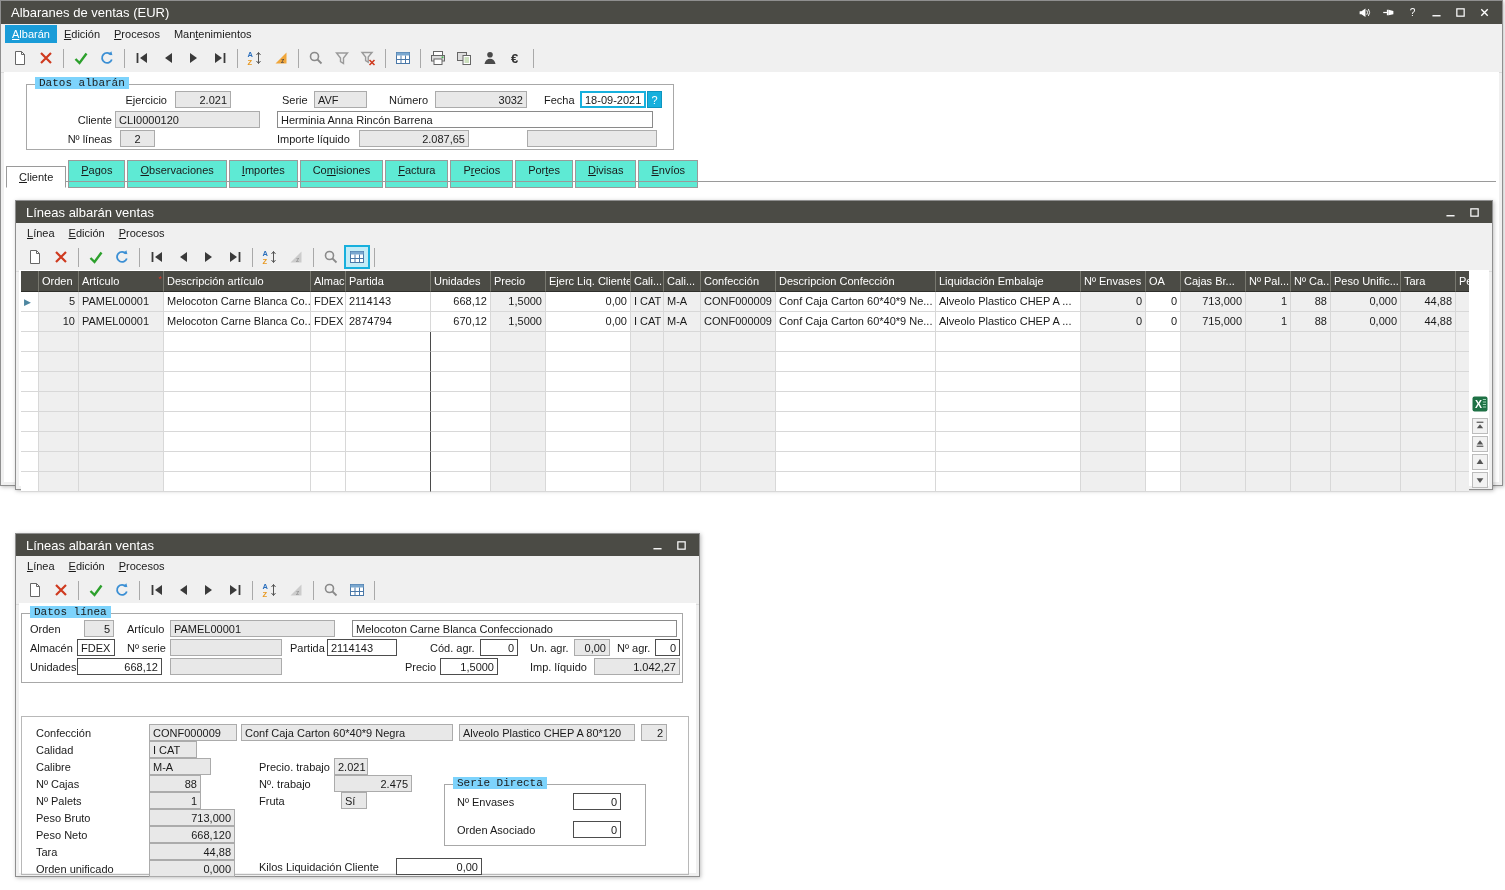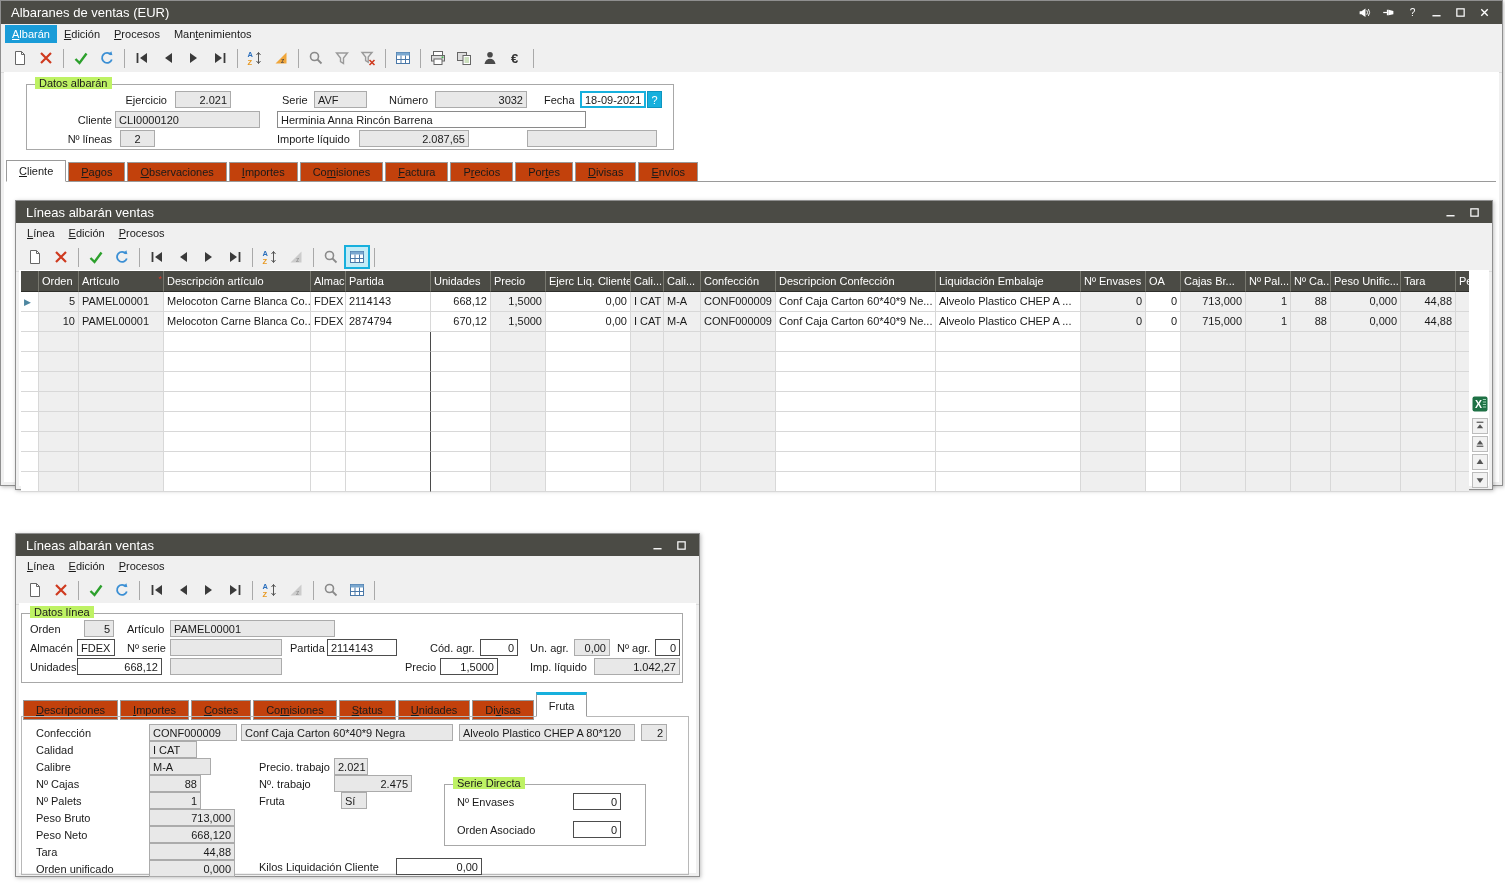--- a/index.html
+++ b/index.html
@@ -21,23 +21,23 @@
   .content{position:absolute;left:3px;right:3px;bottom:3px;background:#fff;}
   .lbl{position:absolute;white-space:nowrap;}
   .fld{position:absolute;height:17px;line-height:16px;box-sizing:border-box;background:#e8e8e8;border:1px solid #ababab;padding:0 3px;white-space:nowrap;overflow:hidden;}
   .fld.edit{background:#fff;border:1px solid #4d4d4d;}
   .fld.thin{background:#fff;border:1px solid #8a8a8a;}
   .fld.num{text-align:right;}
   .fld.ctr{text-align:center;}
   .fld.date{background:#fff;border:2px solid #17b0dd;text-align:center;line-height:14px;}
   .datebtn{position:absolute;width:15px;height:17px;box-sizing:border-box;background:#17b0dd;color:#fff;text-align:center;line-height:16px;border:1px solid #0d95bf;}
   .gbox{position:absolute;border:1px solid #a8a8a8;box-sizing:border-box;}
-  .glegend{position:absolute;top:-8px;left:8px;background:#bef264;padding:0 4px;}
+  .glegend{position:absolute;top:-8px;left:8px;background:#7dd3fc;padding:0 4px;font-family:Liberation Mono, monospace;}
   .tabs{position:absolute;height:22px;white-space:nowrap;}
-  .tab{display:inline-block;padding:0 12px;height:20px;line-height:19px;border:1px solid #9a9a9a;background:#c2410c;margin-right:2px;position:relative;box-sizing:border-box;vertical-align:bottom;}
+  .tab{display:inline-block;padding:0 12px;height:28px;line-height:19px;border:1px solid #9a9a9a;background:#5eead4;margin-right:2px;position:relative;box-sizing:border-box;vertical-align:bottom;}
   .tab.active{background:#fff;height:22px;line-height:21px;border-bottom:1px solid #fff;z-index:2;}
   .tab.active-accent{background:#fff;height:25px;line-height:22px;border-top:3px solid #17b0dd;border-bottom:1px solid #fff;z-index:2;top:-3px;}
   .tabline{position:absolute;height:1px;background:#9a9a9a;}
   
   #grid-table{position:absolute;left:2px;top:1px;width:1448px;overflow:hidden;}
   .grow{display:flex;height:20px;}
   .grow.ghead{height:21px;}
   .gcell{box-sizing:border-box;flex:0 0 auto;border-right:1px solid #d8d8d8;border-bottom:1px solid #d8d8d8;
          padding:0 3px;line-height:19px;overflow:hidden;white-space:nowrap;}
   .gcell.hd{position:relative;background:#4b4b45;color:#fff;border-right:1px solid #78786f;border-bottom:1px solid #2e2e2a;line-height:20px;}
@@ -274,21 +274,21 @@
       <span class="fld num" style="left:148px;top:6px;width:56px;">2.021</span>
       <span class="lbl" style="left:255px;top:9px;">Serie</span>
       <span class="fld" style="left:287px;top:6px;width:53px;">AVF</span>
       <span class="lbl" style="left:362px;top:9px;">Número</span>
       <span class="fld num" style="left:408px;top:6px;width:92px;">3032</span>
       <span class="lbl" style="left:517px;top:9px;">Fecha</span>
       <span class="fld date" style="left:553px;top:6px;width:66px;">18-09-2021</span>
       <span class="datebtn" style="left:620px;top:6px;">?</span>
       <span class="lbl" style="left:40px;top:29px;width:45px;text-align:right;">Cliente</span>
       <span class="fld" style="left:88px;top:26px;width:145px;">CLI0000120</span>
-      <span class="fld thin" style="left:250px;top:26px;width:309px;">Herminia Anna Rincón Barrena</span>
+      <span class="fld thin" style="left:250px;top:26px;width:376px;">Herminia Anna Rincón Barrena</span>
       <span class="lbl" style="left:23px;top:48px;width:62px;text-align:right;">Nº líneas</span>
       <span class="fld ctr" style="left:93px;top:45px;width:35px;">2</span>
       <span class="lbl" style="left:250px;top:48px;">Importe líquido</span>
       <span class="fld num" style="left:332px;top:45px;width:110px;">2.087,65</span>
       <span class="fld" style="left:500px;top:45px;width:130px;"></span>
     </div>
     <div class="tabs" style="left:2px;top:88px;">
       <span class="tab active"><u>C</u>liente</span><span class="tab"><u>P</u>agos</span><span class="tab"><u>O</u>bservaciones</span><span class="tab"><u>I</u>mportes</span><span class="tab">Co<u>m</u>isiones</span><span class="tab"><u>F</u>actura</span><span class="tab">P<u>r</u>ecios</span><span class="tab">Por<u>t</u>es</span><span class="tab"><u>D</u>ivisas</span><span class="tab"><u>E</u>nvíos</span>
     </div>
     <div class="tabline" style="left:2px;top:109px;width:1490px;"></div>
@@ -854,43 +854,41 @@
       </span>
     <span class="tsep"></span>
   </div>
   <div class="content" style="top:69px;">
     <div class="gbox" style="left:2px;top:10px;width:662px;height:70px;">
       <span class="glegend">Datos línea</span>
       <span class="lbl" style="left:8px;top:9px;">Orden</span>
       <span class="fld num" style="left:62px;top:6px;width:30px;">5</span>
       <span class="lbl" style="left:105px;top:9px;">Artículo</span>
       <span class="fld" style="left:148px;top:6px;width:165px;">PAMEL00001</span>
+      <span class="fld thin" style="left:330px;top:6px;width:325px;">Melocoton Carne Blanca Confeccionado</span>
       <span class="lbl" style="left:8px;top:28px;">Almacén</span>
       <span class="fld edit" style="left:55px;top:25px;width:38px;">FDEX</span>
       <span class="lbl" style="left:105px;top:28px;">Nº serie</span>
       <span class="fld" style="left:148px;top:25px;width:112px;"></span>
       <span class="lbl" style="left:268px;top:28px;">Partida</span>
       <span class="fld edit" style="left:305px;top:25px;width:70px;">2114143</span>
       <span class="lbl" style="left:408px;top:28px;">Cód. agr.</span>
       <span class="fld edit num" style="left:458px;top:25px;width:38px;">0</span>
       <span class="lbl" style="left:508px;top:28px;">Un. agr.</span>
       <span class="fld num" style="left:552px;top:25px;width:36px;">0,00</span>
       <span class="lbl" style="left:595px;top:28px;">Nº agr.</span>
       <span class="fld edit num" style="left:633px;top:25px;width:25px;">0</span>
       <span class="lbl" style="left:8px;top:47px;">Unidades</span>
       <span class="fld edit num" style="left:55px;top:44px;width:85px;">668,12</span>
       <span class="fld" style="left:148px;top:44px;width:112px;"></span>
       <span class="lbl" style="left:383px;top:47px;">Precio</span>
       <span class="fld edit num" style="left:418px;top:44px;width:58px;">1,5000</span>
       <span class="lbl" style="left:508px;top:47px;">Imp. líquido</span>
       <span class="fld num" style="left:572px;top:44px;width:86px;">1.042,27</span>
     </div>
-    <div class="tabs" style="left:4px;top:92px;">
-      <span class="tab"><u>D</u>escripciones</span><span class="tab"><u>I</u>mportes</span><span class="tab"><u>C</u>ostes</span><span class="tab">Co<u>m</u>isiones</span><span class="tab"><u>S</u>tatus</span><span class="tab"><u>U</u>nidades</span><span class="tab">Di<u>v</u>isas</span><span class="tab active-accent">Fruta</span>
-    </div>
     <div class="gbox" style="left:2px;top:113px;width:668px;height:159px;border-color:#b8b8b8;"></div>
 
     <span class="lbl" style="left:17px;top:124px;">Confección</span>
     <span class="fld" style="left:130px;top:121px;width:88px;">CONF000009</span>
     <span class="fld" style="left:222px;top:121px;width:212px;">Conf Caja Carton 60*40*9 Negra</span>
     <span class="fld" style="left:440px;top:121px;width:176px;">Alveolo Plastico CHEP A 80*120</span>
     <span class="fld num" style="left:622px;top:121px;width:26px;">2</span>
 
     <span class="lbl" style="left:17px;top:141px;">Calidad</span>
     <span class="fld" style="left:130px;top:138px;width:48px;">I CAT</span>

